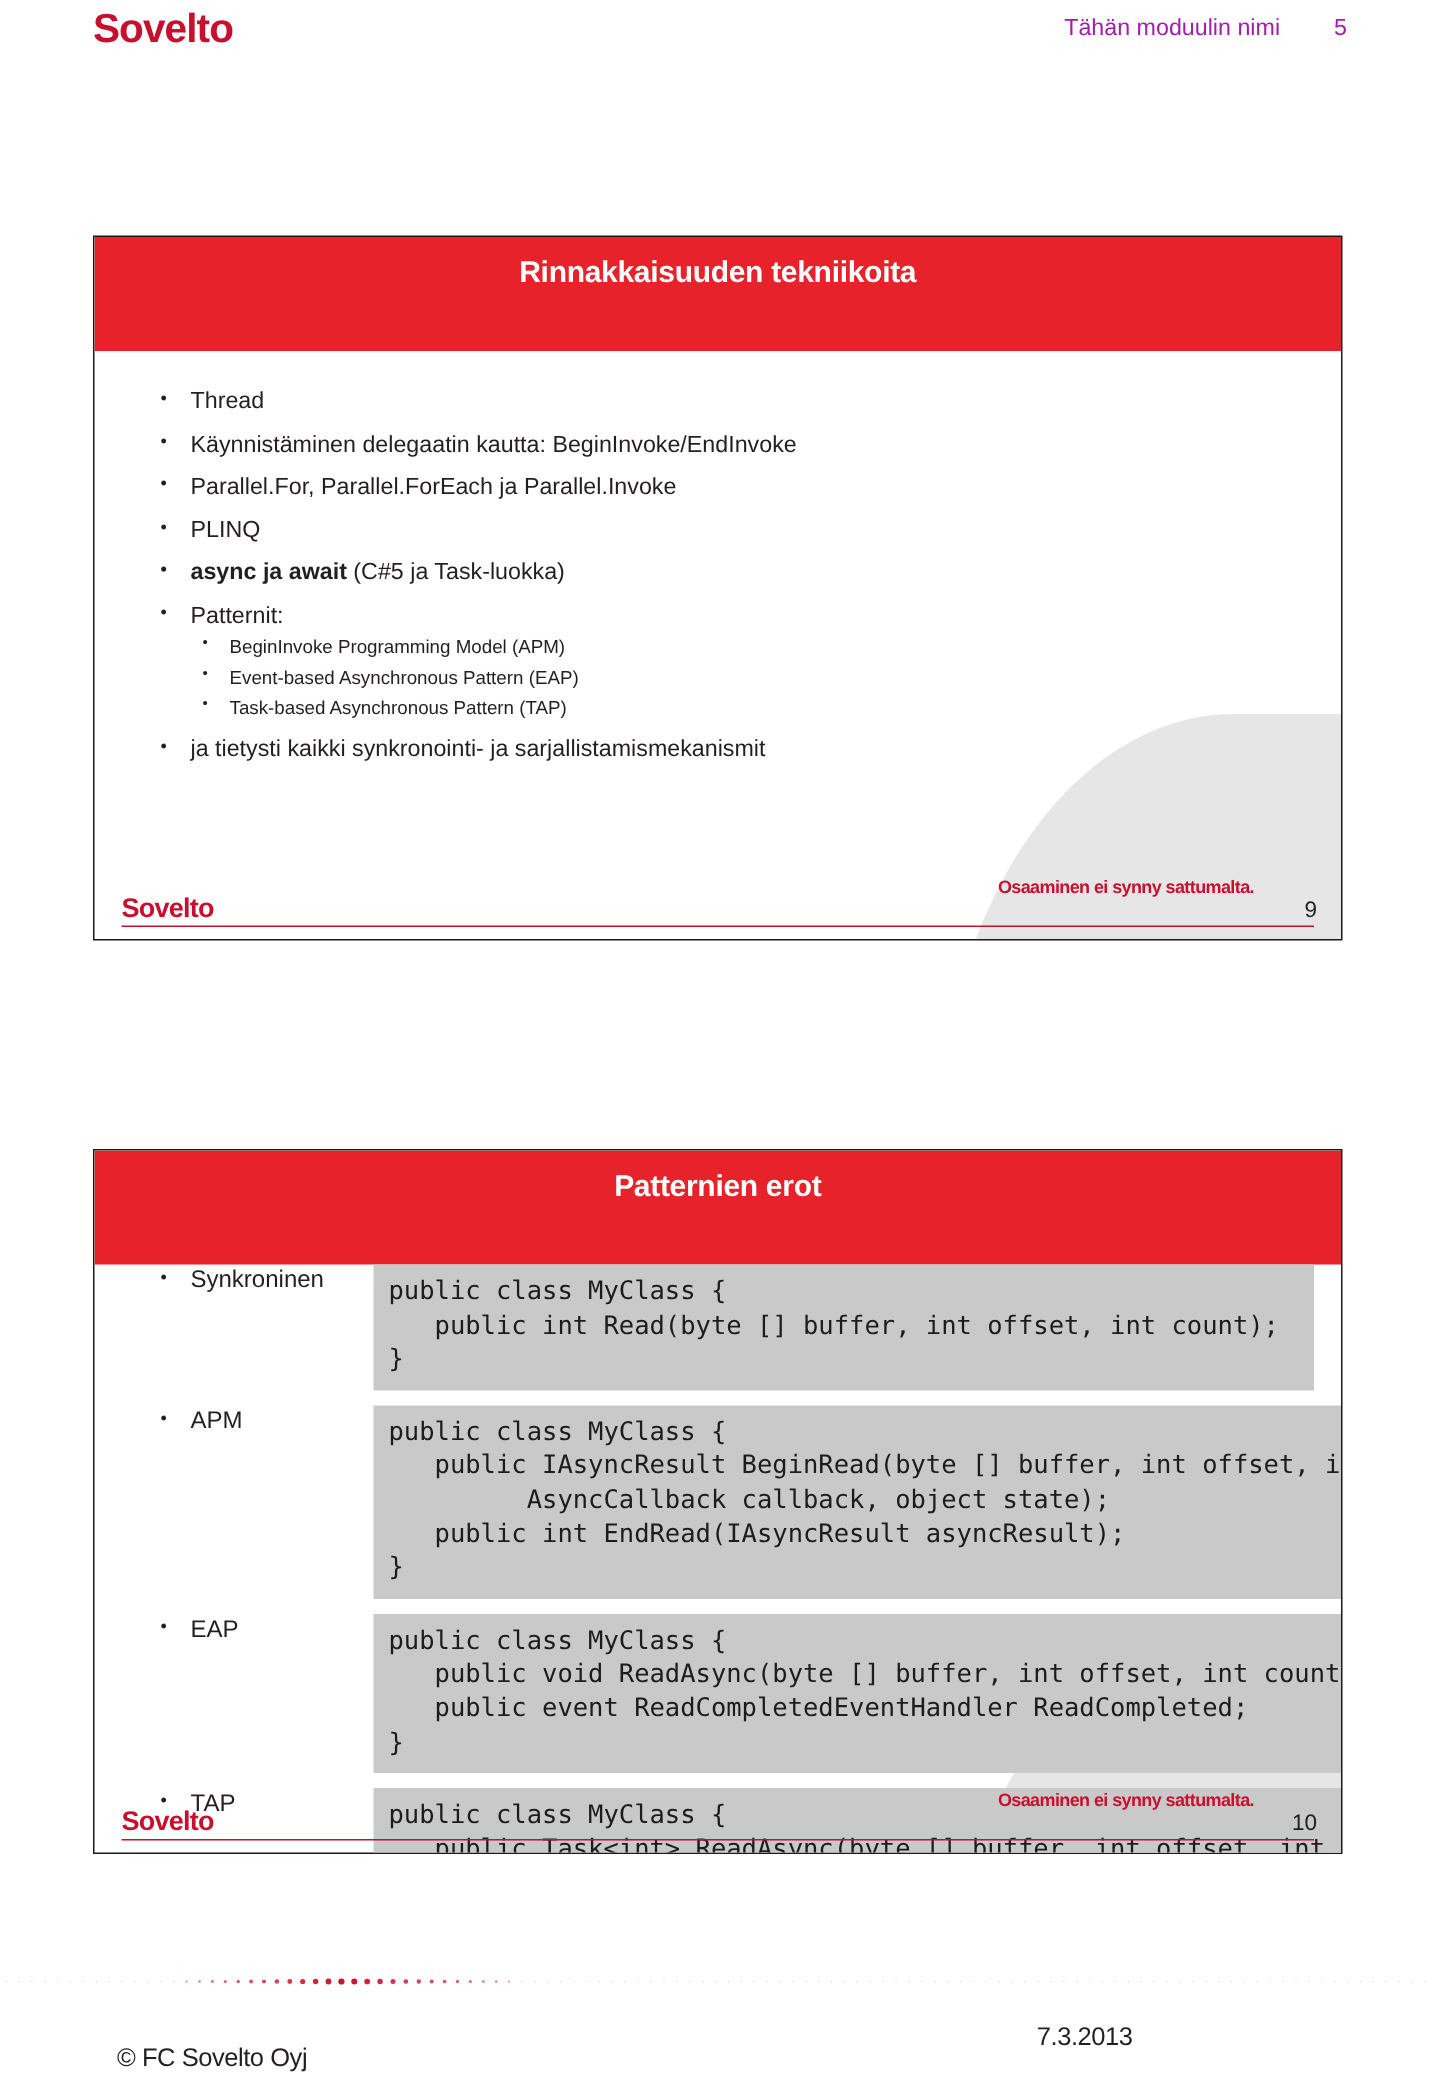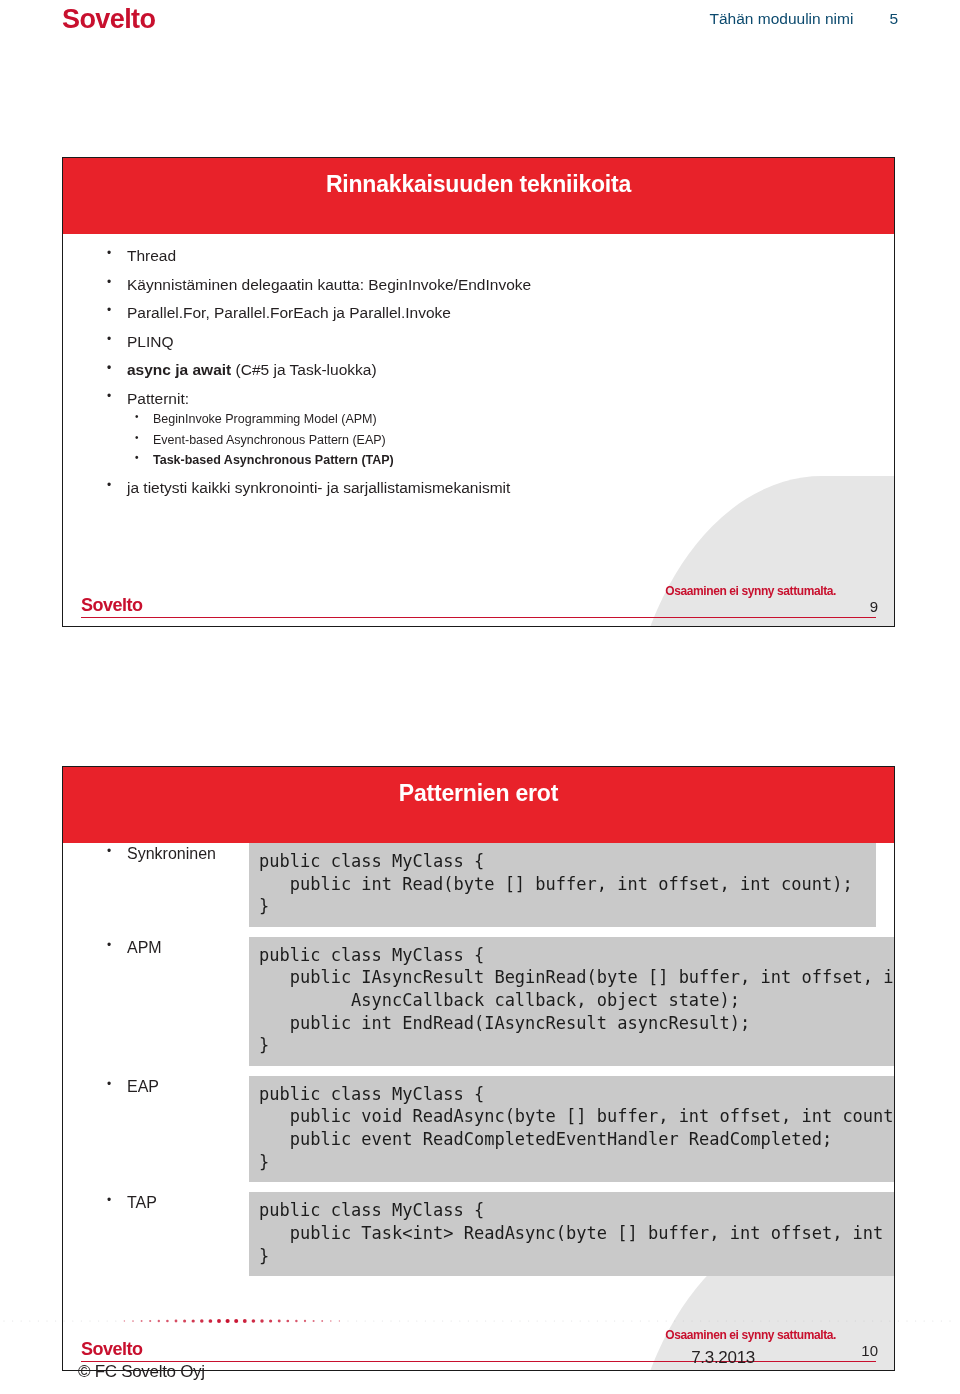--- a/index.html
+++ b/index.html
@@ -34,37 +34,37 @@
     font-family: "Liberation Sans", sans-serif;
   }
   .header-right {
     position: absolute;
     right: 62px;
     top: 10px;
     display: flex;
     align-items: flex-end;
     gap: 36px;
     font-size: 15.5px;
-    color: #0c4a6e;
+    color: #a21caf;
   }
   .header-module-title { white-space: nowrap; }
   .header-page-num { }
 
   
   .slide {
     position: absolute;
     left: 62px;
     width: 833px;
     border: 1.5px solid #1a1a1a;
     background: #ffffff;
     box-sizing: border-box;
     overflow: hidden;
   }
   #slide-1 { top: 157px; height: 470px; }
-  #slide-2 { top: 766px; height: 605px; }
+  #slide-2 { top: 766px; height: 470px; }
 
   .slide-swoosh {
     position: absolute;
     right: -60px;
     bottom: -150px;
     width: 330px;
     height: 300px;
     background: #e6e6e6;
     border-radius: 60% 0 0 0 / 100% 0 0 0;
     pointer-events: none;
@@ -75,29 +75,29 @@
     height: 76px;
     background: #e8222a;
     display: flex;
     align-items: flex-start;
     justify-content: center;
     padding-top: 13px;
     box-sizing: border-box;
   }
   .slide-title {
     color: #ffffff;
-    font-size: 23px;
+    font-size: 20px;
     font-weight: bold;
     letter-spacing: -0.2px;
     text-align: center;
   }
 
   .slide-body {
     position: relative;
-    padding: 14px 0 0 0;
+    padding: 26px 0 0 0;
   }
 
   
   ul.bullets {
     list-style: none;
     margin: 0;
     padding: 0;
   }
   ul.bullets > li {
     position: relative;
@@ -130,21 +130,21 @@
     line-height: 1.0;
     margin-bottom: 8px;
   }
   ul.subbullets > li::before {
     content: "•";
     position: absolute;
     left: 8px;
     top: -1px;
     font-size: 10px;
   }
-  ul.subbullets > li.bold-item { font-weight: bold; }
+  ul.subbullets > li.bold-item { font-weight: normal; }
 
   
   .slide-footer {
     position: absolute;
     left: 0; right: 0;
     bottom: 0;
     height: 34px;
   }
   .slide-footer-rule {
     position: absolute;

